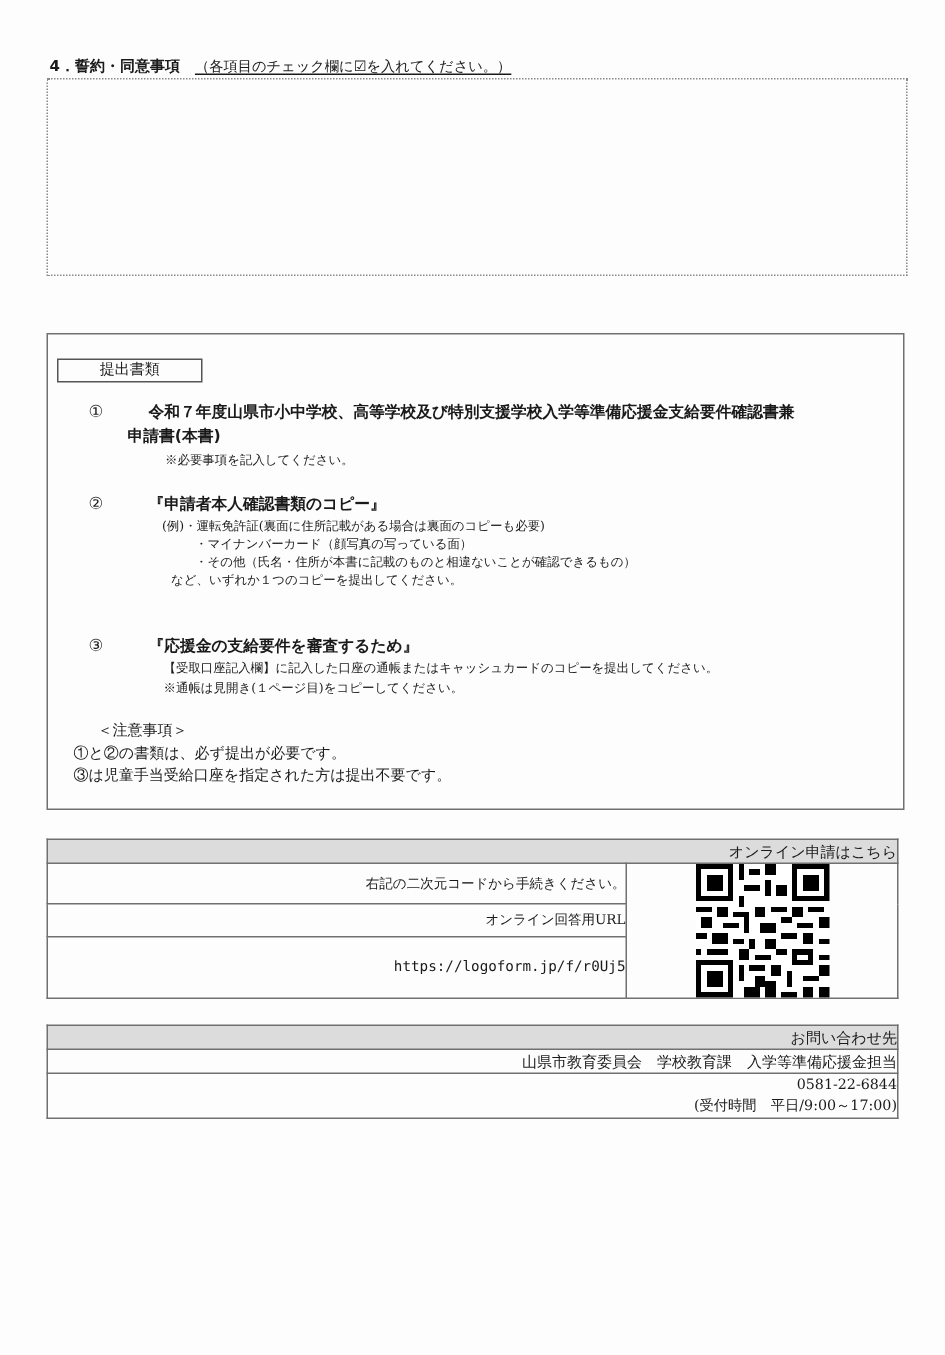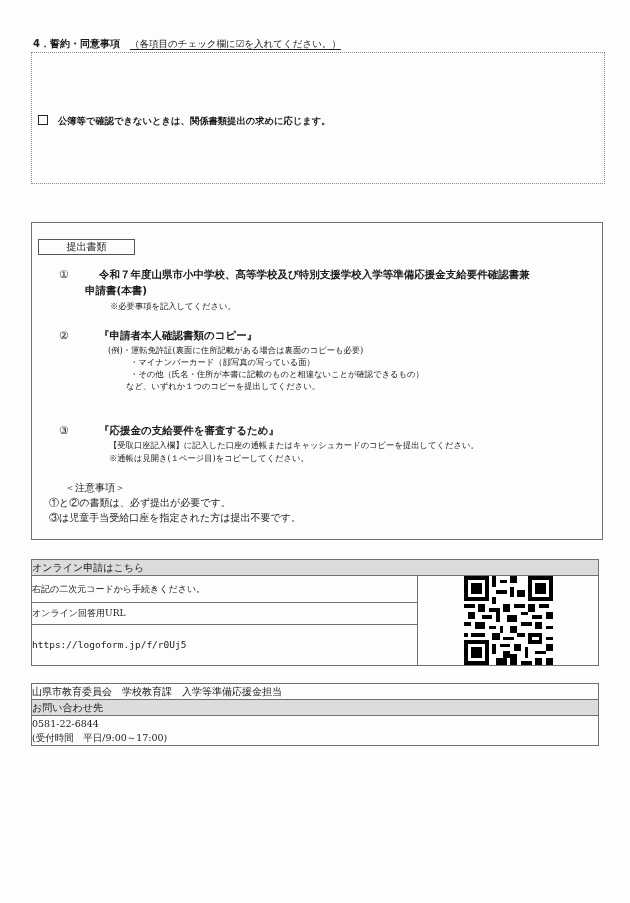--- a/index.html
+++ b/index.html
@@ -27,56 +27,53 @@
   #docs-label { left: 6px; top: 16px; width: 97px; height: 16px; border: 1px solid #555; box-sizing: border-box; font-size: 10px; text-align: center; line-height: 14px; }
   .item { position: absolute; left: 27px; font-size: 9.5px; }
   .item .num { position: absolute; left: 0; top: 0; font-size: 11px; }
   .item .title { position: absolute; left: 36px; top: 0; font-weight: bold; font-size: 10.5px; white-space: nowrap; }
   .sub { position: absolute; font-size: 8.3px; white-space: nowrap; line-height: 12px; }
   .notes { position: absolute; left: 17px; font-size: 10px; line-height: 15px; white-space: nowrap; }
 
   
   table { border-collapse: collapse; position: absolute; }
   #online { left: 31px; top: 559px; width: 568px; }
-  #online td, #contact td { border: 1px solid #707070; text-align: left; font-size: 9px; padding: 0; }
+  #online td, #contact td { border: 1px solid #707070; text-align: right; font-size: 9px; padding: 0; }
   .hdr { background: #dcdcdc; height: 15px; font-size: 10px !important; }
   #contact { left: 31px; top: 683px; width: 568px; }
   .qr-cell { width: 180px; vertical-align: middle; }
 </style>
 </head>
 <body>
 
 <div id="s4-heading" class="abs sans">
   <span>4．誓約・同意事項</span><span class="note">（各項目のチェック欄に☑を入れてください。）</span>
 </div>
 
 <div id="s4-box" class="abs">
-  <div class="agree" style="top:60px;">
-    <div><span class="cb"></span><span>公簿等で確認できないときは、関係書類提出の求めに応じます。</span></div>
-  </div>
 </div>
 
 <div id="docs-box" class="abs">
   <div id="docs-label" class="abs">提出書類</div>
 
   <div class="item" style="top:45px;">
     <span class="num">①</span>
     <span class="title" style="left:40px;">令和７年度山県市小中学校、高等学校及び特別支援学校入学等準備応援金支給要件確認書兼</span>
   </div>
   <div class="abs sans" style="left:53px; top:61px; font-weight:bold; font-size:10.5px;">申請書(本書)</div>
   <div class="sub" style="left:78px; top:77px;">※必要事項を記入してください。</div>
 
   <div class="item" style="top:106px;">
     <span class="num">②</span>
     <span class="title" style="left:40px;">『申請者本人確認書類のコピー』</span>
   </div>
   <div class="sub" style="left:76px; top:121px;">(例)・運転免許証(裏面に住所記載がある場合は裏面のコピーも必要)</div>
   <div class="sub" style="left:98px; top:133px;">・マイナンバーカード（顔写真の写っている面）</div>
   <div class="sub" style="left:98px; top:145px;">・その他（氏名・住所が本書に記載のものと相違ないことが確認できるもの）</div>
-  <div class="sub" style="left:94px; top:157px;">など、いずれか１つのコピーを提出してください。</div>
+  <div class="sub" style="left:82px; top:157px;">など、いずれか１つのコピーを提出してください。</div>
 
   <div class="item" style="top:201px;">
     <span class="num">③</span>
     <span class="title" style="left:40px;">『応援金の支給要件を審査するため』</span>
   </div>
   <div class="sub" style="left:77px; top:216px;">【受取口座記入欄】に記入した口座の通帳またはキャッシュカードのコピーを提出してください。</div>
   <div class="sub" style="left:77px; top:229px;">※通帳は見開き(１ページ目)をコピーしてください。</div>
 
   <div class="notes" style="top:257px;margin-left:16px;">＜注意事項＞</div>
   <div class="notes" style="top:272px;">①と②の書類は、必ず提出が必要です。</div>
@@ -161,24 +158,24 @@
       </tr>
   <tr>
         <td style="height:40px; font-family:'DejaVu Sans Mono','Liberation Mono',monospace; font-size:9.5px;">https://logoform.jp/f/r0Uj5</td>
       </tr>
 </tbody>
   </table>
 
 <table id="contact">
   <tbody>
       <tr>
-        <td style="height:15px; font-size:10px;">山県市教育委員会　学校教育課　入学等準備応援金担当</td>
+        <td class="hdr">お問い合わせ先</td>
       </tr>
   <tr>
-        <td class="hdr">お問い合わせ先</td>
+        <td style="height:15px; font-size:10px;">山県市教育委員会　学校教育課　入学等準備応援金担当</td>
       </tr>
   <tr>
         <td style="height:29px; font-size:9.5px; line-height:14px;">
     <div>0581-22-6844</div>
     <div>(受付時間　平日/9:00～17:00)</div>
   </td>
       </tr>
 </tbody>
   </table>
 

